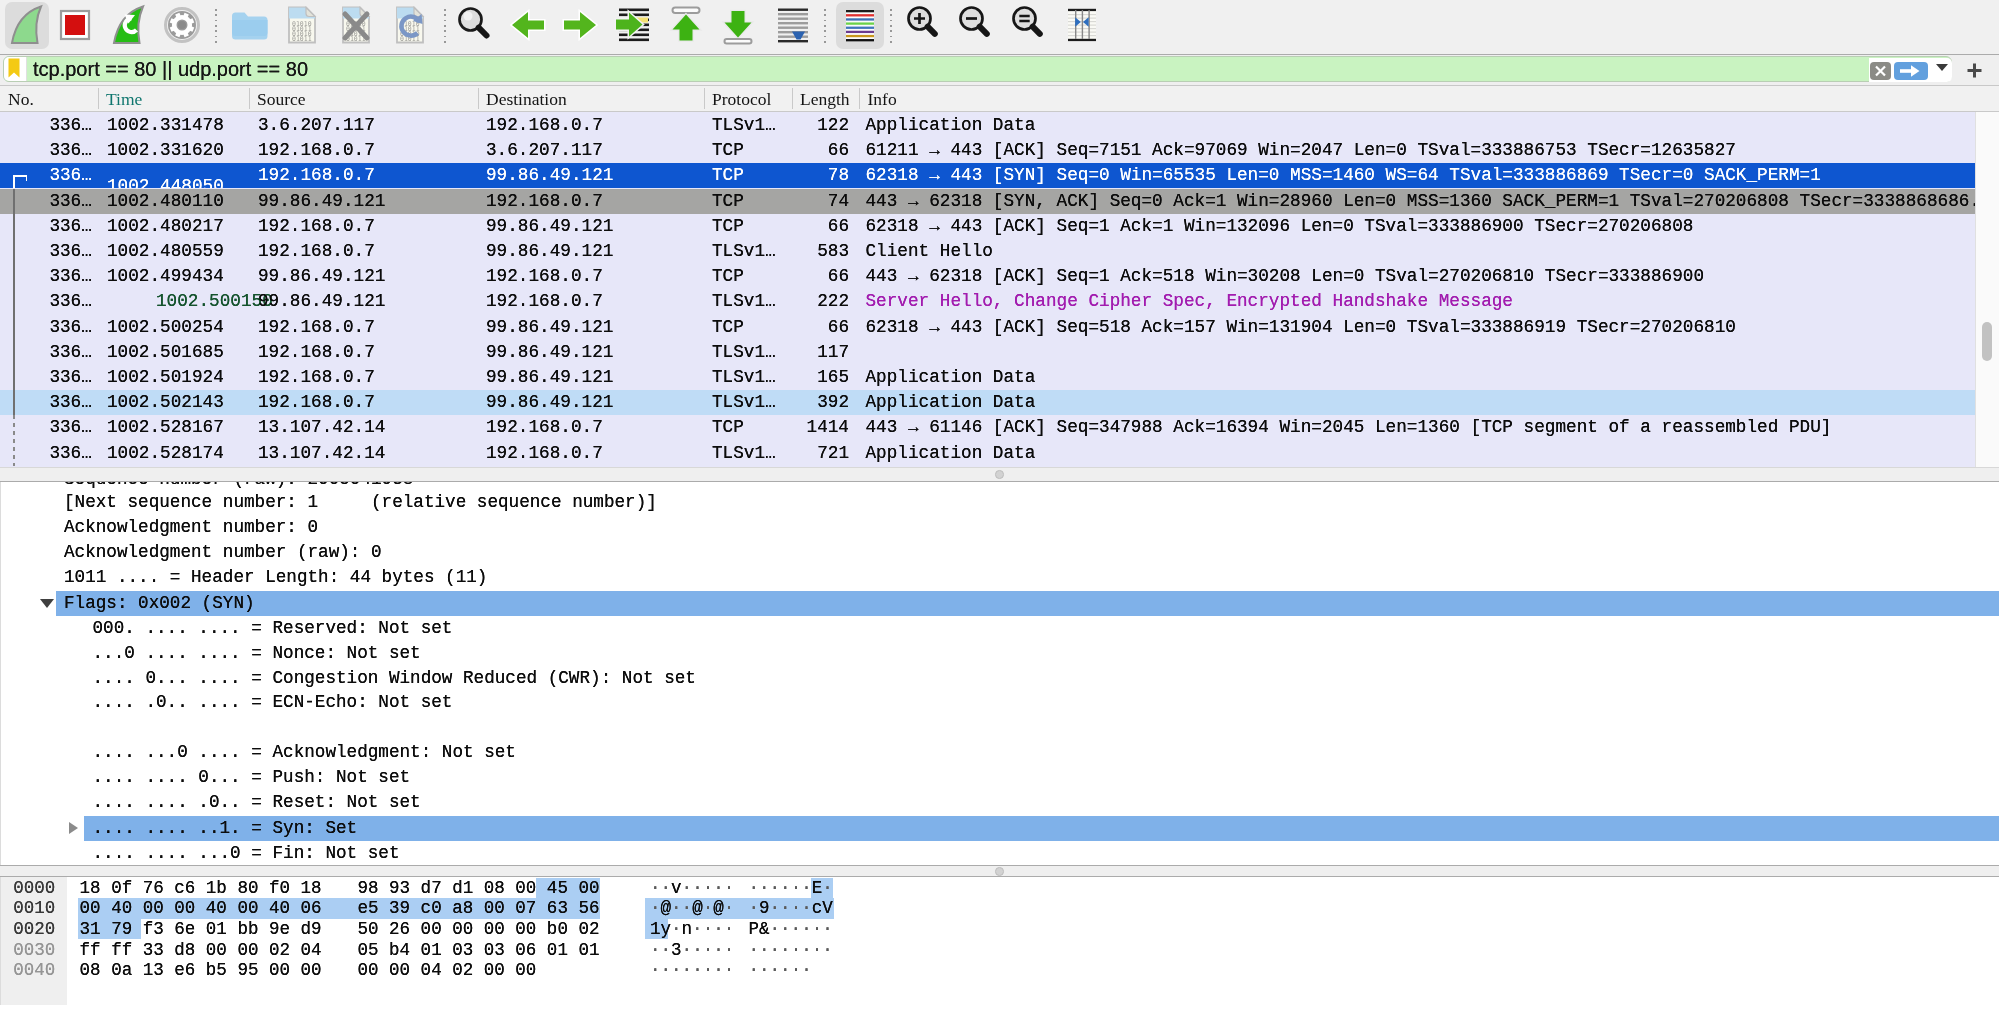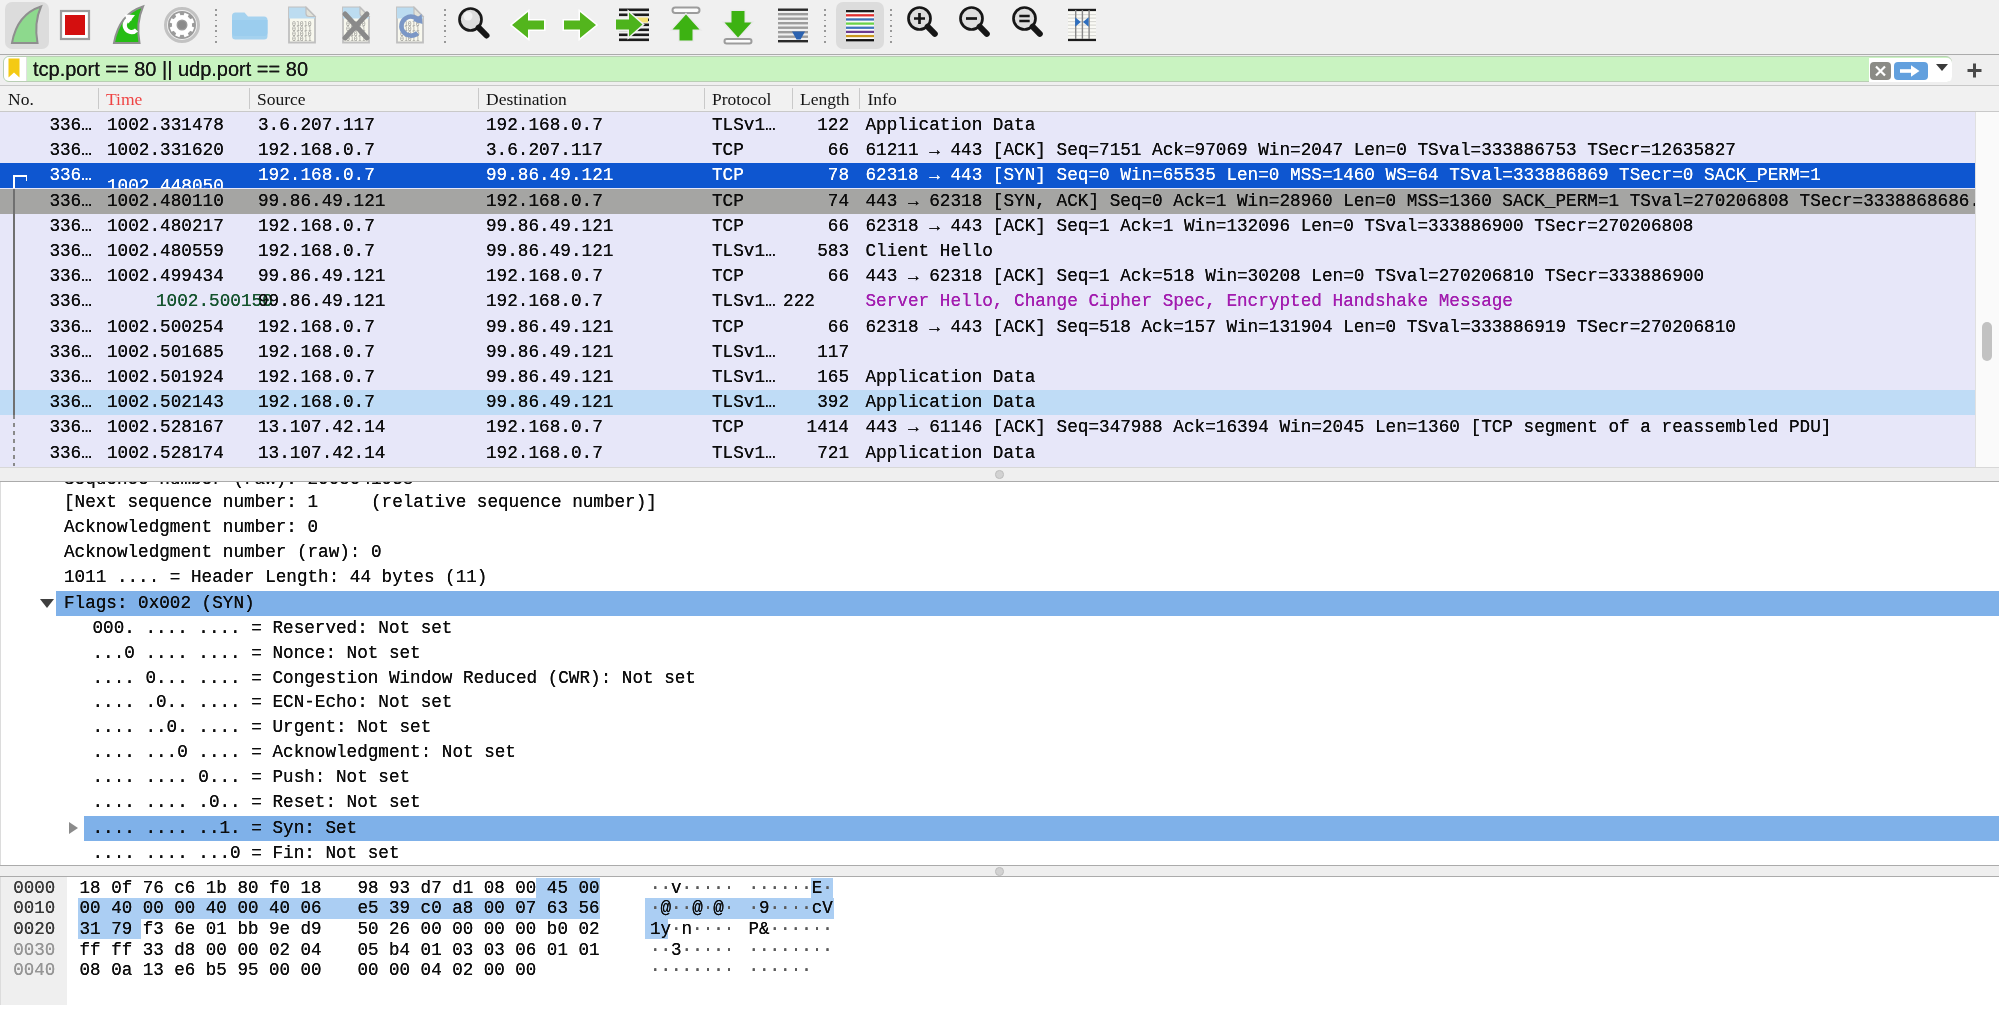--- a/index.html
+++ b/index.html
@@ -184,21 +184,21 @@
       <path d="M9.5,2.5 v14 M2.5,9.5 h14" stroke="#4a4a4a" stroke-width="3"></path>
     </svg>
 <div class="abs" style="left:0;top:85px;width:1999px;height:26.5px;background:#f1f1f1;border-top:1px solid #c8c8c8;border-bottom:1px solid #c9c9c9"></div>
 <div class="abs" style="left:98px;top:88px;width:1px;height:21px;background:#c9c9c9"></div>
 <div class="abs" style="left:249px;top:88px;width:1px;height:21px;background:#c9c9c9"></div>
 <div class="abs" style="left:477.5px;top:88px;width:1px;height:21px;background:#c9c9c9"></div>
 <div class="abs" style="left:704px;top:88px;width:1px;height:21px;background:#c9c9c9"></div>
 <div class="abs" style="left:791.5px;top:88px;width:1px;height:21px;background:#c9c9c9"></div>
 <div class="abs" style="left:859px;top:88px;width:1px;height:21px;background:#c9c9c9"></div>
 <div class="abs sans" style="left:8px;top:85.5px;height:26px;line-height:26px;color:#141414">No.</div>
-<div class="abs sans" style="left:106px;top:85.5px;height:26px;line-height:26px;color:#ef4444">Time</div>
+<div class="abs sans" style="left:106px;top:85.5px;height:26px;line-height:26px;color:#0f766e">Time</div>
 <div class="abs sans" style="left:257px;top:85.5px;height:26px;line-height:26px;color:#141414">Source</div>
 <div class="abs sans" style="left:486px;top:85.5px;height:26px;line-height:26px;color:#141414">Destination</div>
 <div class="abs sans" style="left:712px;top:85.5px;height:26px;line-height:26px;color:#141414">Protocol</div>
 <div class="abs sans" style="left:800px;top:85.5px;height:26px;line-height:26px;color:#141414">Length</div>
 <div class="abs sans" style="left:867.5px;top:85.5px;height:26px;line-height:26px;color:#141414">Info</div>
 <div class="abs" style="left:0;top:112px;width:1975px;height:355.3px;background:#e7e7f9"></div>
 <div class="abs" style="left:0;top:112.9px;width:1975px;height:25.2px;overflow:hidden">
       <div class="abs mono" style="left:49.4px;top:0;height:25.2px;line-height:25.2px;color:#0c0c0c;">336…</div>
       <div class="abs mono" style="left:107px;top:0;height:25.2px;line-height:25.2px;color:#0c0c0c;">1002.331478</div>
       <div class="abs mono" style="left:258px;top:0;height:25.2px;line-height:25.2px;color:#0c0c0c;">3.6.207.117</div>
@@ -262,21 +262,21 @@
       <div class="abs mono" style="left:712px;top:0;height:25.2px;line-height:25.2px;color:#0c0c0c;">TCP</div>
       <div class="abs mono" style="left:749px;top:0;width:100px;height:25.2px;line-height:25.2px;color:#0c0c0c;text-align:right">66</div>
       <div class="abs mono" style="left:865.5px;top:0;height:25.2px;line-height:25.2px;color:#0c0c0c;">443 → 62318 [ACK] Seq=1 Ack=518 Win=30208 Len=0 TSval=270206810 TSecr=333886900</div>
     </div>
 <div class="abs" style="left:0;top:289.3px;width:1975px;height:25.2px;overflow:hidden">
       <div class="abs mono" style="left:49.4px;top:0;height:25.2px;line-height:25.2px;color:#0c0c0c;">336…</div>
       <div class="abs mono" style="left:109px;top:0;height:25.2px;line-height:25.2px;color:#14532d;margin-left:47px;">1002.500150</div>
       <div class="abs mono" style="left:258px;top:0;height:25.2px;line-height:25.2px;color:#0c0c0c;">99.86.49.121</div>
       <div class="abs mono" style="left:486px;top:0;height:25.2px;line-height:25.2px;color:#0c0c0c;">192.168.0.7</div>
       <div class="abs mono" style="left:712px;top:0;height:25.2px;line-height:25.2px;color:#0c0c0c;">TLSv1…</div>
-      <div class="abs mono" style="left:749px;top:0;width:100px;height:25.2px;line-height:25.2px;color:#0c0c0c;text-align:center">222</div>
+      <div class="abs mono" style="left:749px;top:0;width:100px;height:25.2px;line-height:25.2px;color:#0c0c0c;text-align:right">222</div>
       <div class="abs mono" style="left:865.5px;top:0;height:25.2px;line-height:25.2px;color:#a21caf;">Server Hello, Change Cipher Spec, Encrypted Handshake Message</div>
     </div>
 <div class="abs" style="left:0;top:314.5px;width:1975px;height:25.2px;overflow:hidden">
       <div class="abs mono" style="left:49.4px;top:0;height:25.2px;line-height:25.2px;color:#0c0c0c;">336…</div>
       <div class="abs mono" style="left:107px;top:0;height:25.2px;line-height:25.2px;color:#0c0c0c;">1002.500254</div>
       <div class="abs mono" style="left:258px;top:0;height:25.2px;line-height:25.2px;color:#0c0c0c;">192.168.0.7</div>
       <div class="abs mono" style="left:486px;top:0;height:25.2px;line-height:25.2px;color:#0c0c0c;">99.86.49.121</div>
       <div class="abs mono" style="left:712px;top:0;height:25.2px;line-height:25.2px;color:#0c0c0c;">TCP</div>
       <div class="abs mono" style="left:749px;top:0;width:100px;height:25.2px;line-height:25.2px;color:#0c0c0c;text-align:right">66</div>
       <div class="abs mono" style="left:865.5px;top:0;height:25.2px;line-height:25.2px;color:#0c0c0c;">62318 → 443 [ACK] Seq=518 Ack=157 Win=131904 Len=0 TSval=333886919 TSecr=270206810</div>
@@ -341,21 +341,20 @@
 <div class="abs mond" style="left:64px;top:-15.0px;height:25.0px;line-height:25.0px">Sequence number (raw): 2005041938</div>
 <div class="abs mond" style="left:64px;top:8.4px;height:25.0px;line-height:25.0px">[Next sequence number: 1     (relative sequence number)]</div>
 <div class="abs mond" style="left:64px;top:33.3px;height:25.0px;line-height:25.0px">Acknowledgment number: 0</div>
 <div class="abs mond" style="left:64px;top:58.2px;height:25.0px;line-height:25.0px">Acknowledgment number (raw): 0</div>
 <div class="abs mond" style="left:64px;top:83.4px;height:25.0px;line-height:25.0px">1011 .... = Header Length: 44 bytes (11)</div>
 <div class="abs mond" style="left:64px;top:108.8px;height:25.0px;line-height:25.0px">Flags: 0x002 (SYN)</div>
 <div class="abs mond" style="left:92.5px;top:133.9px;height:25.0px;line-height:25.0px">000. .... .... = Reserved: Not set</div>
 <div class="abs mond" style="left:92.5px;top:158.7px;height:25.0px;line-height:25.0px">...0 .... .... = Nonce: Not set</div>
 <div class="abs mond" style="left:92.5px;top:183.6px;height:25.0px;line-height:25.0px">.... 0... .... = Congestion Window Reduced (CWR): Not set</div>
 <div class="abs mond" style="left:92.5px;top:208.4px;height:25.0px;line-height:25.0px">.... .0.. .... = ECN-Echo: Not set</div>
-<div class="abs mond" style="left:92.5px;top:233.3px;height:25.0px;line-height:25.0px">.... ..0. .... = Urgent: Not set</div>
 <div class="abs mond" style="left:92.5px;top:258.1px;height:25.0px;line-height:25.0px">.... ...0 .... = Acknowledgment: Not set</div>
 <div class="abs mond" style="left:92.5px;top:283.0px;height:25.0px;line-height:25.0px">.... .... 0... = Push: Not set</div>
 <div class="abs mond" style="left:92.5px;top:307.8px;height:25.0px;line-height:25.0px">.... .... .0.. = Reset: Not set</div>
 <div class="abs mond" style="left:92.5px;top:333.5px;height:25.0px;line-height:25.0px">.... .... ..1. = Syn: Set</div>
 <div class="abs mond" style="left:92.5px;top:358.5px;height:25.0px;line-height:25.0px">.... .... ...0 = Fin: Not set</div>
 <div class="abs" style="left:40px;top:116.5px;width:0;height:0;border-left:7px solid transparent;border-right:7px solid transparent;border-top:9px solid #3f3f3f"></div>
 <div class="abs" style="left:69px;top:339.5px;width:0;height:0;border-top:6.5px solid transparent;border-bottom:6.5px solid transparent;border-left:9px solid #8b8b8b"></div>
 </div>
 <div class="abs" style="left:0;top:865.2px;width:1999px;height:11.8px;background:#efefef;border-top:1.2px solid #ababab;border-bottom:1.4px solid #ababab"></div>
 <div class="abs" style="left:995px;top:867.2px;width:8.7px;height:8.7px;background:#d2d2d2;border:1px solid #bdbdbd;border-radius:50%"></div>

